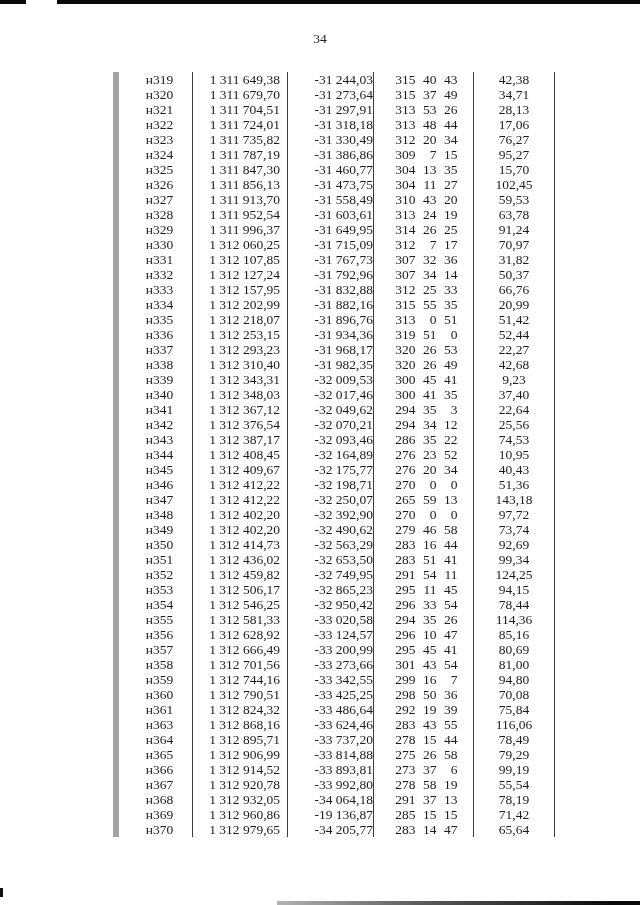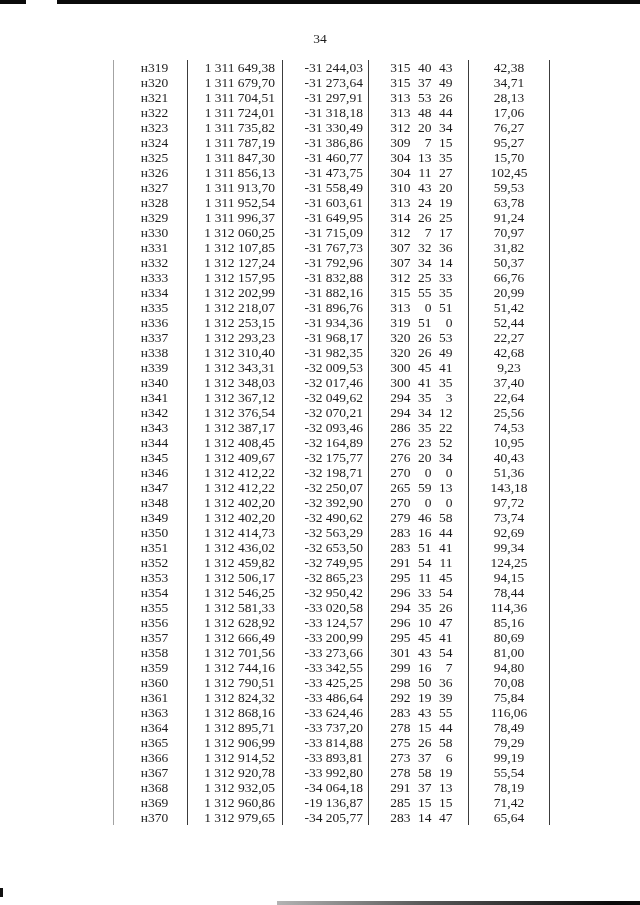--- a/index.html
+++ b/index.html
@@ -45,40 +45,40 @@
     position: absolute;
     top: 31px; left: 0;
     width: 640px;
     text-align: center;
     font-size: 13.5px;
     line-height: 15px;
   }
   
   .coord-table {
     position: absolute;
-    top: 60px;
+    top: 72px;
     left: 113px;
     width: 436px;
-    border-left: 1px solid #a3a3a3;
+    border-left: 6px solid #a3a3a3;
   }
   .tr {
     display: flex;
     height: 15px;
     line-height: 15px;
     font-size: 13.5px;
   }
   .td {
     box-sizing: border-box;
     border-right: 1px solid #3c3c3c;
     white-space: nowrap;
     overflow: visible;
   }
   .c-id   { width: 74px;  text-align: center; padding-left: 8px; }
   .c-x    { width: 95px;  text-align: right;  padding-right: 7px; }
-  .c-y    { width: 86px;  text-align: right;  padding-right: 5px; }
+  .c-y    { width: 86px;  text-align: right;  }
   .c-ang  { width: 100px; display: flex; justify-content: center; align-items: flex-end; }
   .c-d    { width: 81px;  text-align: center; }
   .c-ang .deg { display: inline-block; width: 26px; text-align: right; }
   .c-ang .min { display: inline-block; width: 16px; text-align: right; margin-left: 5px; }
   .c-ang .sec { display: inline-block; width: 16px; text-align: right; margin-left: 5px; }
 </style>
 </head>
 <body>
 
 <div class="top-bar"></div>

